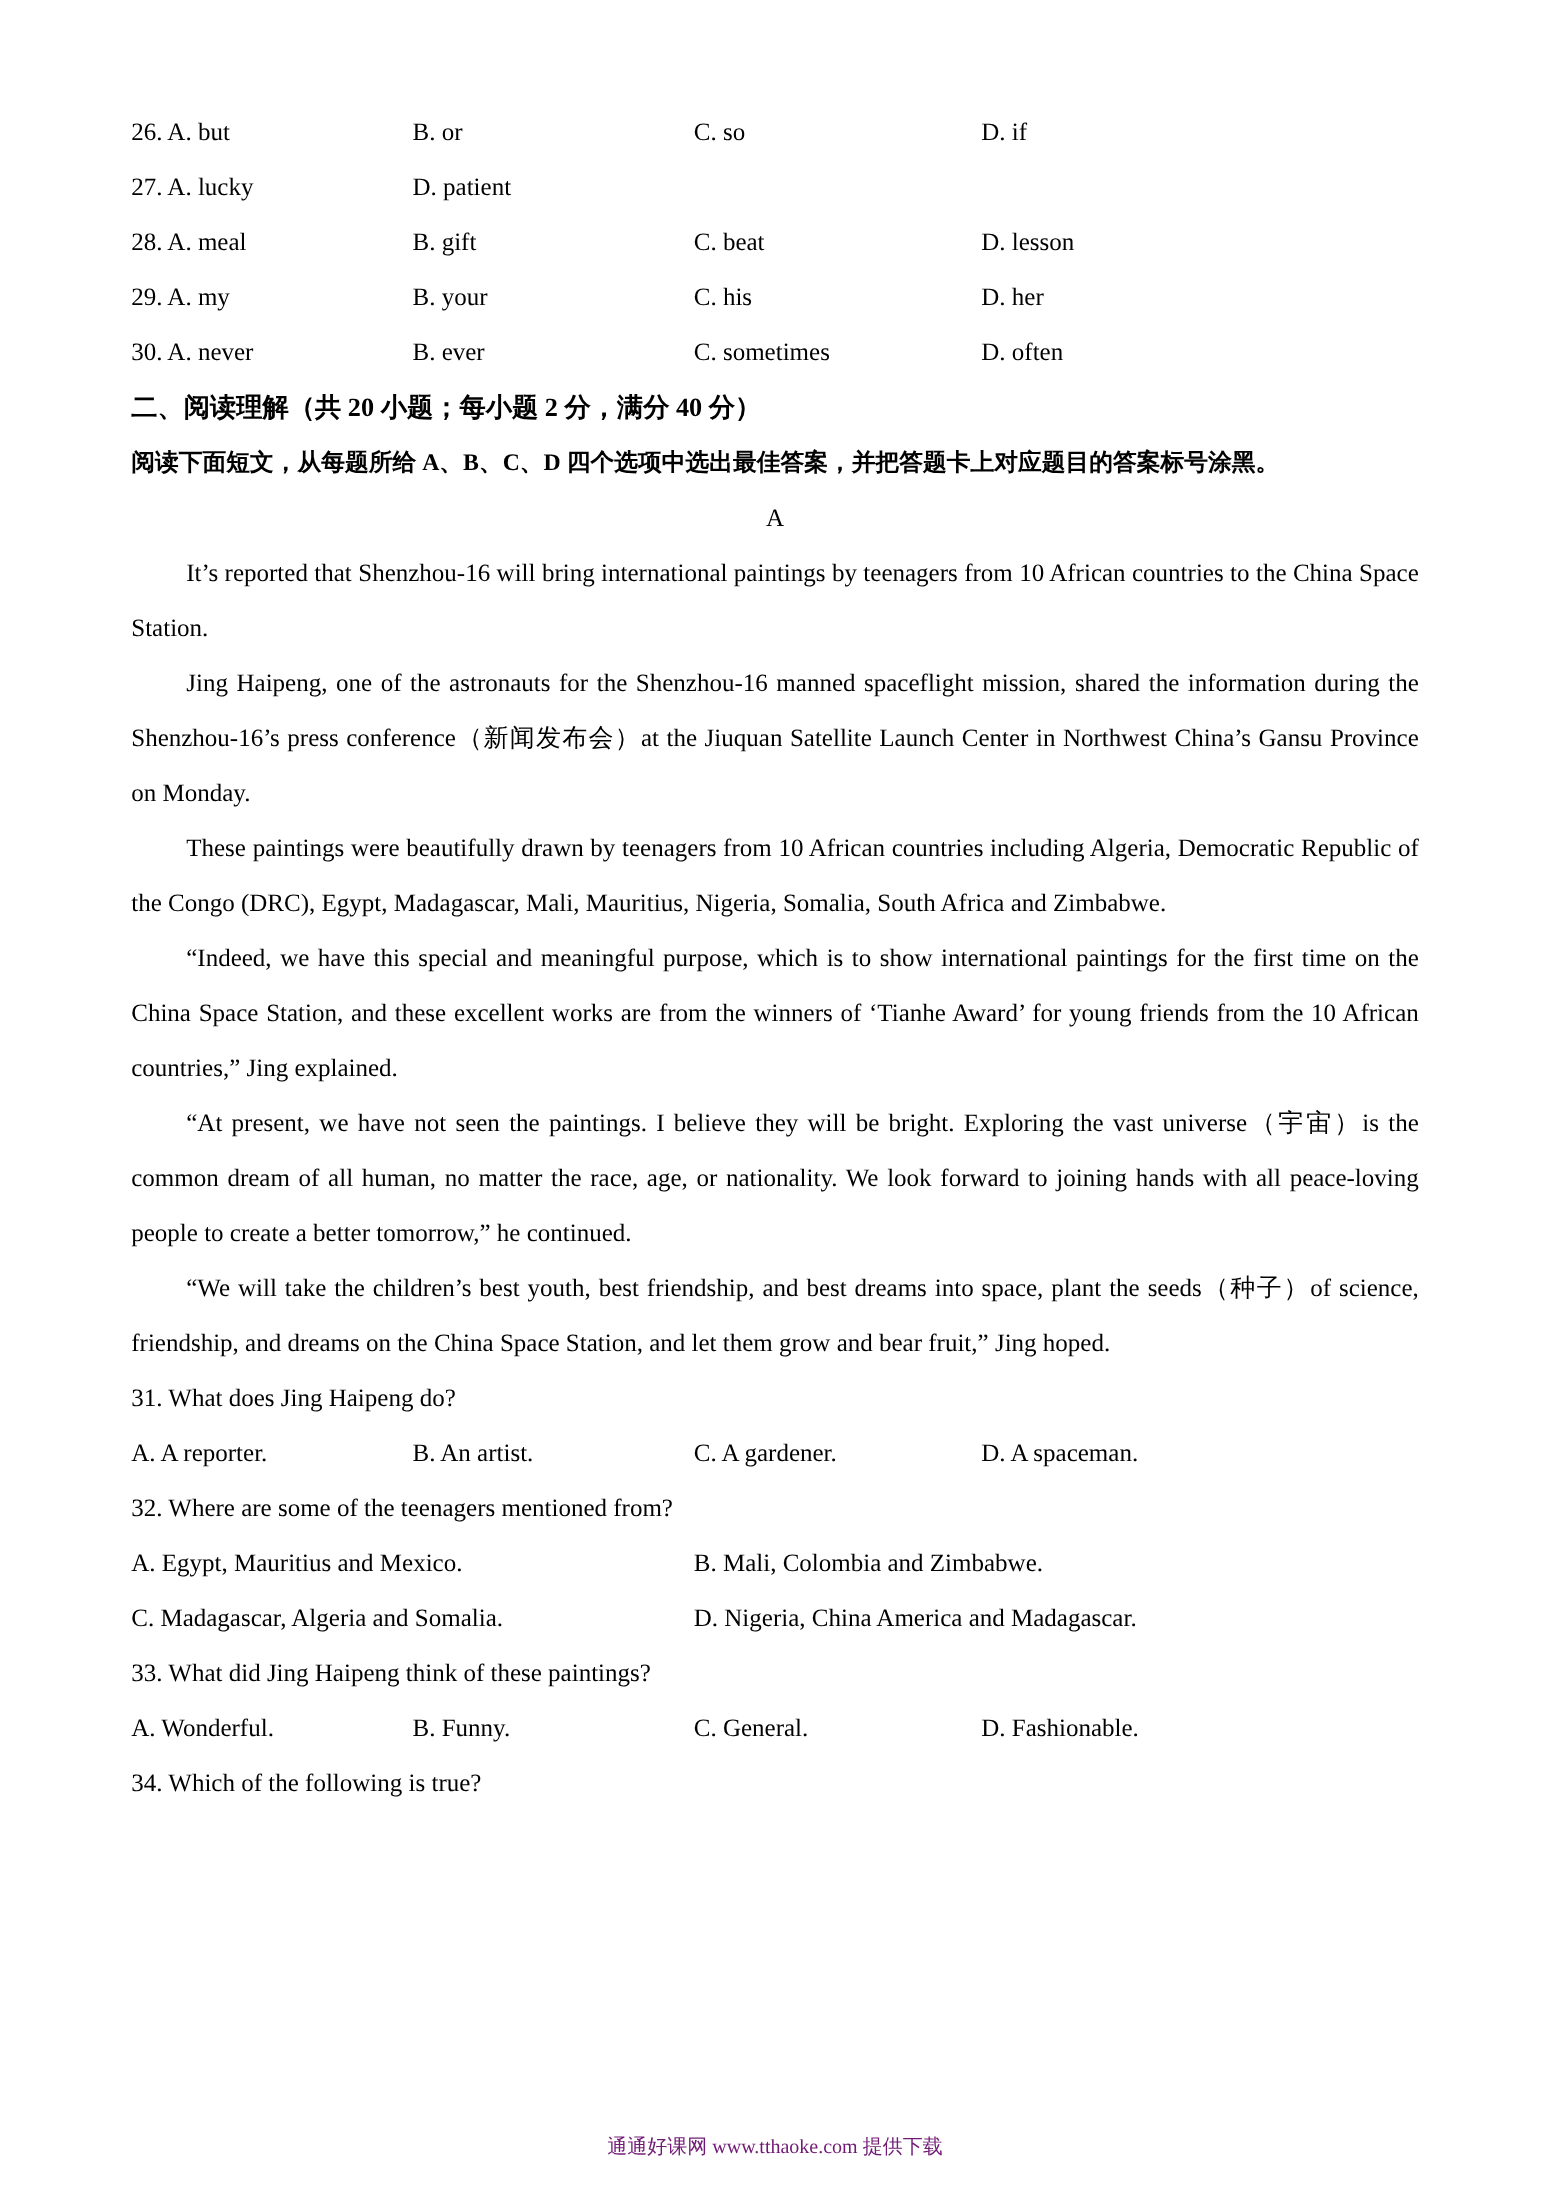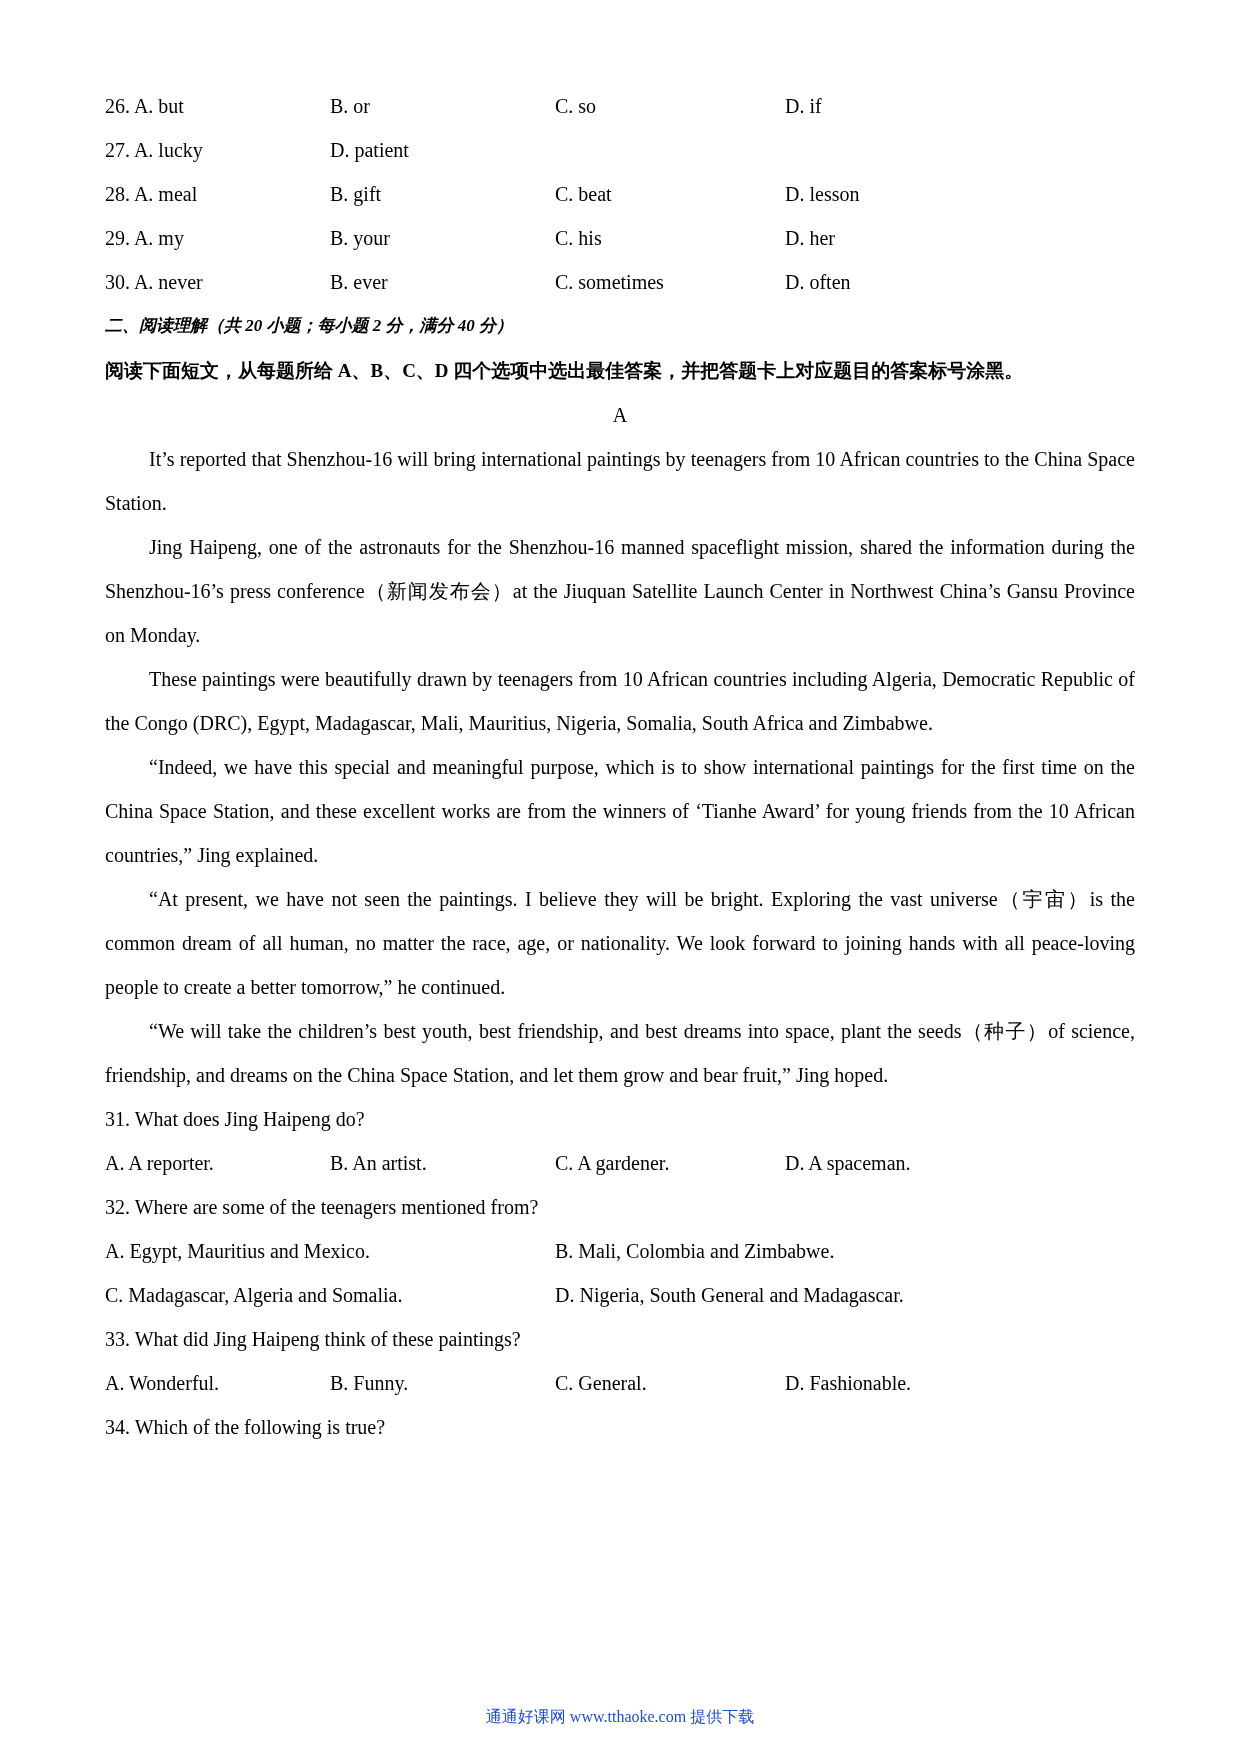--- a/index.html
+++ b/index.html
@@ -27,24 +27,23 @@
   .row2 {
     display: grid;
     grid-template-columns: 450px auto;
     line-height: 44px;
   }
   .cell {
     white-space: nowrap;
   }
   .section-heading {
     font-weight: bold;
-    font-size: 17px;
+    font-size: 21px;
     line-height: 44px;
     margin: 0;
-    font-style: italic;
   }
   .instructions {
     font-weight: bold;
     font-size: 19px;
     line-height: 45px;
     margin: 0;
     text-align: justify;
   }
   .passage-label {
     text-align: center;
@@ -61,21 +60,21 @@
     margin: 0;
     line-height: 44px;
   }
   .footer {
     position: absolute;
     left: 0;
     bottom: 26px;
     width: 100%;
     text-align: center;
     font-size: 16px;
-    color: #1d4ed8;
+    color: #701a75;
     font-family: "Liberation Serif", "DejaVu Serif", serif;
   }
 </style>
 </head>
 <body>
 
 <div class="page">
 
   <div>
     <div class="row4">
@@ -130,21 +129,21 @@
     <span class="cell">D. A spaceman.</span>
   </div>
 
   <p class="qline">32. Where are some of the teenagers mentioned from?</p>
   <div class="row2">
     <span class="cell">A. Egypt, Mauritius and Mexico.</span>
     <span class="cell">B. Mali, Colombia and Zimbabwe.</span>
   </div>
   <div class="row2">
     <span class="cell">C. Madagascar, Algeria and Somalia.</span>
-    <span class="cell">D. Nigeria, South General and Madagascar.</span>
+    <span class="cell">D. Nigeria, China America and Madagascar.</span>
   </div>
 
   <p class="qline">33. What did Jing Haipeng think of these paintings?</p>
   <div class="row4">
     <span class="cell">A. Wonderful.</span>
     <span class="cell">B. Funny.</span>
     <span class="cell">C. General.</span>
     <span class="cell">D. Fashionable.</span>
   </div>
 

